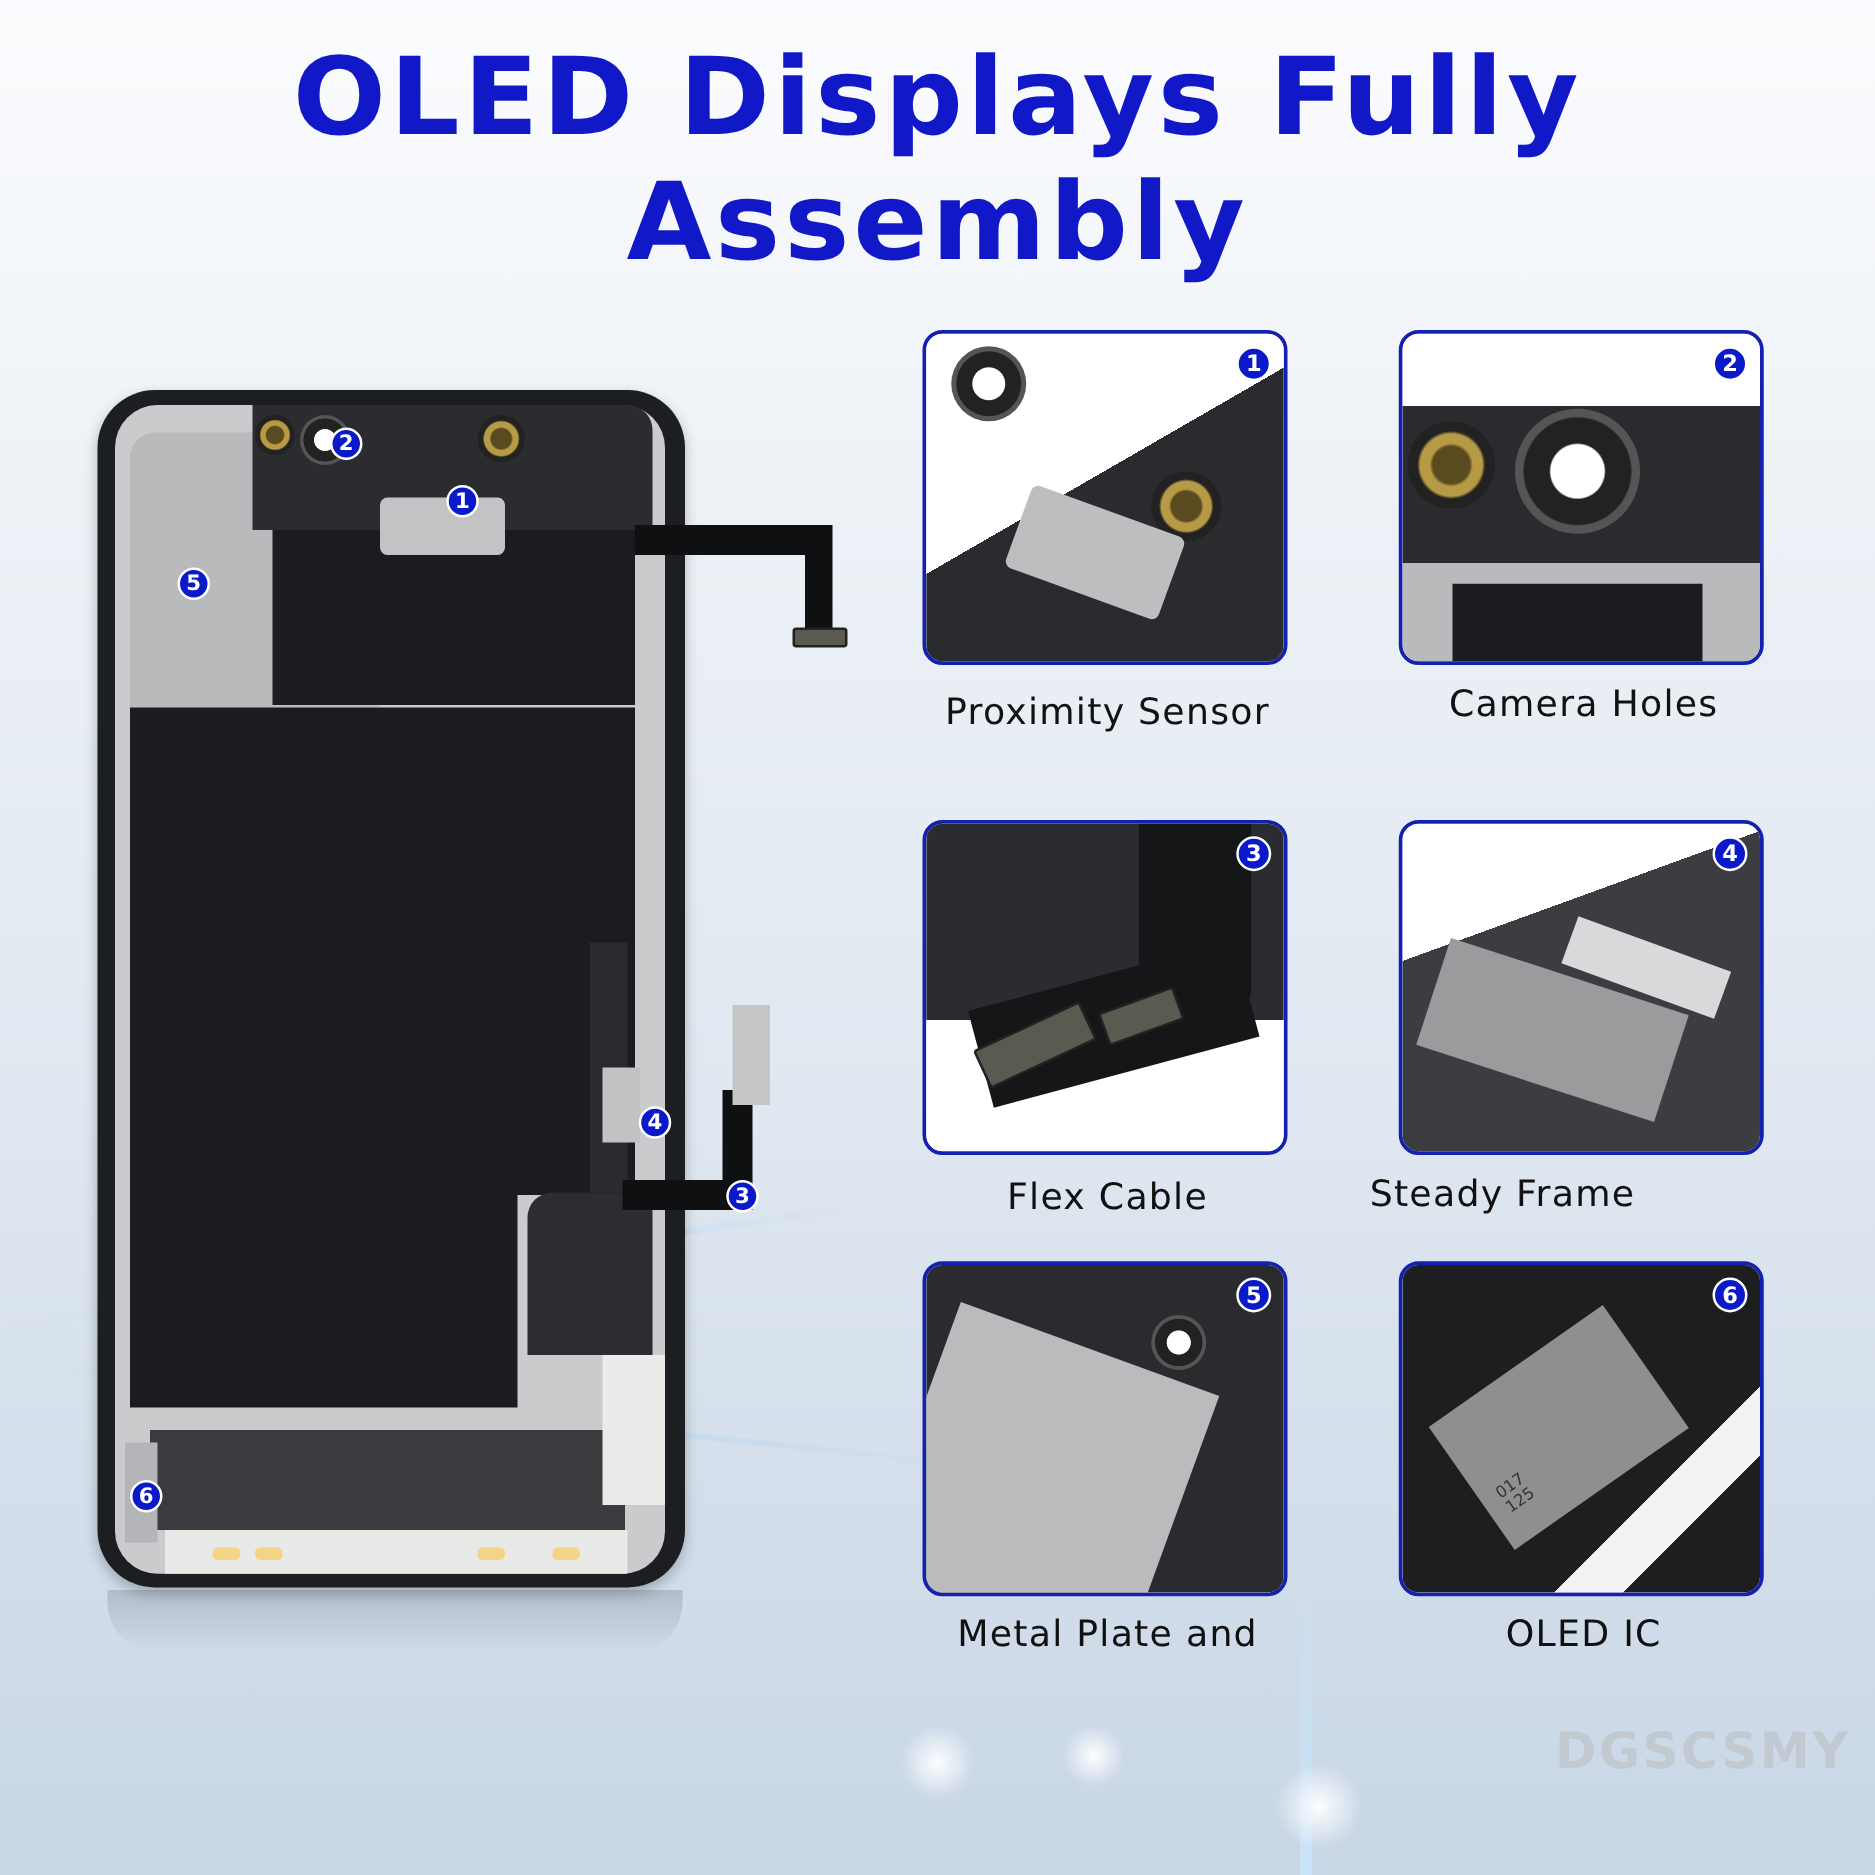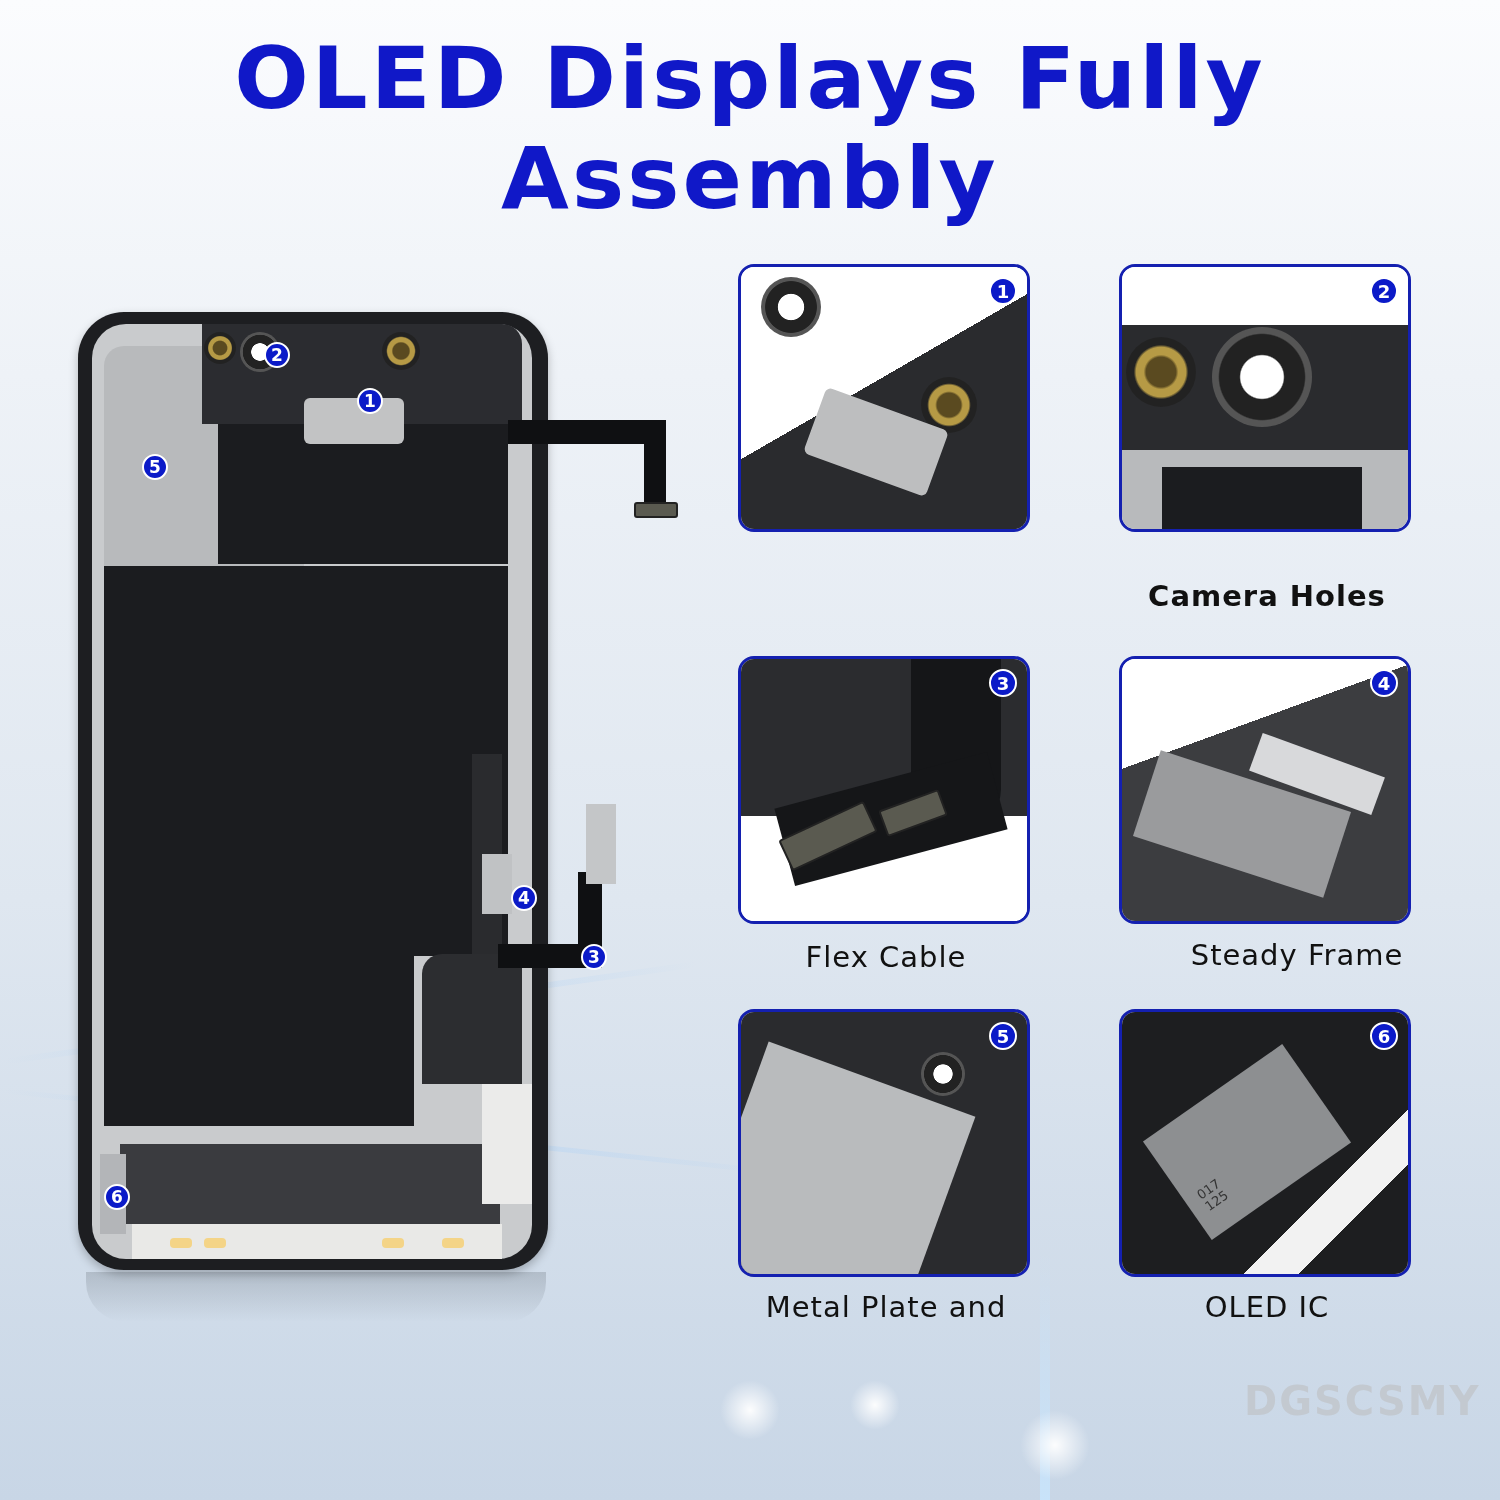--- a/index.html
+++ b/index.html
@@ -90,30 +90,31 @@
 </div>
 
 <div class="card" style="left:738px;top:264px;">
   <div class="art" style="background:linear-gradient(150deg,#fff 0 45%,#2a2b2e 45% 100%);"></div>
   <div class="cam" style="left:20px;top:10px;width:60px;height:60px;"></div>
   <div class="lens" style="left:180px;top:110px;width:56px;height:56px;"></div>
   <div class="plate" style="left:70px;top:140px;width:130px;height:70px;background:#bdbebf;border-radius:6px;transform:rotate(20deg);"></div>
   <div class="num">1</div>
 </div>
 <div class="caption" style="left:736px;top:552px;">
+  <div>Proximity Sensor</div>
 </div>
 
 <div class="card" style="left:1119px;top:264px;">
   <div class="art" style="background:linear-gradient(180deg,#fff 0 22%,#2a2b2e 22% 70%,#b8babc 70%);"></div>
   <div class="lens" style="left:4px;top:70px;width:70px;height:70px;"></div>
   <div class="cam" style="left:90px;top:60px;width:100px;height:100px;"></div>
   <div class="black" style="left:40px;top:200px;width:200px;height:70px;"></div>
   <div class="num">2</div>
 </div>
-<div class="caption" style="left:1117px;top:579px;font-weight:bold;">
+<div class="caption" style="left:1117px;top:546px;">
   <div>Camera Holes</div>
 </div>
 
 <div class="card" style="left:738px;top:656px;">
   <div class="art" style="background:linear-gradient(180deg,#2b2c2f 0 60%,#fff 60%);"></div>
   <div class="flex" style="left:170px;top:0;width:90px;height:170px;background:#151618;border-radius:0 0 40px 0;"></div>
   <div class="flex" style="left:40px;top:120px;width:220px;height:80px;background:#151618;transform:rotate(-15deg);"></div>
   <div class="conn" style="left:40px;top:160px;width:90px;height:30px;transform:rotate(-25deg);"></div>
   <div class="conn" style="left:140px;top:140px;width:60px;height:24px;transform:rotate(-20deg);"></div>
   <div class="num">3</div>
@@ -121,21 +122,21 @@
 <div class="caption" style="left:736px;top:940px;">
   <div>Flex Cable</div>
 </div>
 
 <div class="card" style="left:1119px;top:656px;">
   <div class="art" style="background:linear-gradient(160deg,#fff 0 30%,#3c3d40 30% 100%);"></div>
   <div class="plate" style="left:20px;top:120px;width:200px;height:90px;background:#9a9b9d;transform:rotate(18deg);"></div>
   <div class="plate" style="left:130px;top:95px;width:130px;height:40px;background:#d8d9db;transform:rotate(20deg);"></div>
   <div class="num">4</div>
 </div>
-<div class="caption" style="left:1147px;top:938px;">
+<div class="caption" style="left:1052px;top:938px;">
   <div>Steady Frame</div>
 </div>
 
 <div class="card" style="left:738px;top:1009px;">
   <div class="art" style="background:#2a2b2e;"></div>
   <div class="plate" style="left:-20px;top:60px;width:220px;height:240px;background:#b9bbbd;transform:rotate(20deg);"></div>
   <div class="cam" style="left:180px;top:40px;width:44px;height:44px;"></div>
   <div class="num">5</div>
 </div>
 <div class="caption" style="left:736px;top:1290px;">

